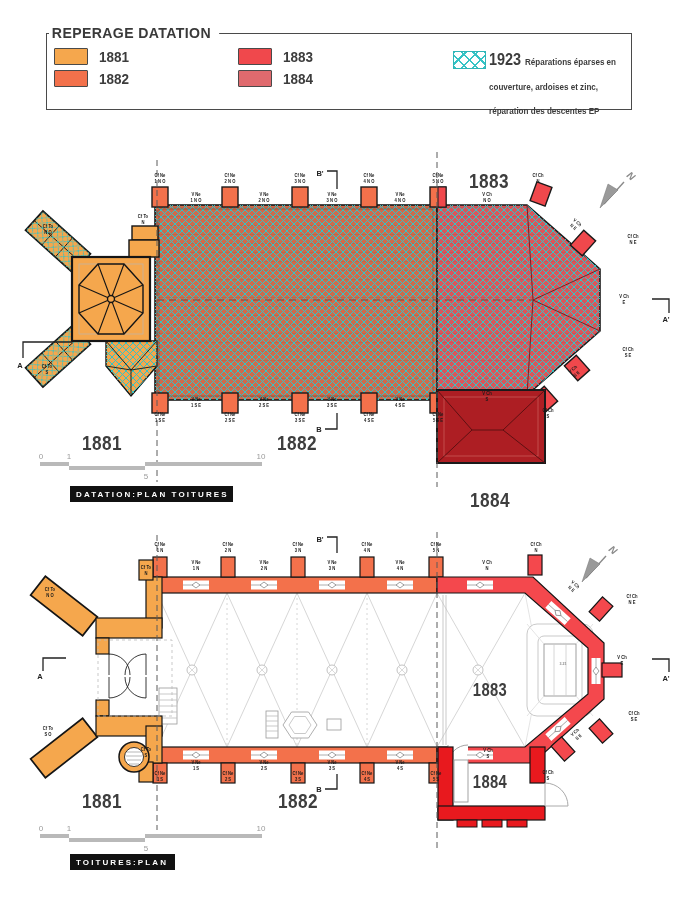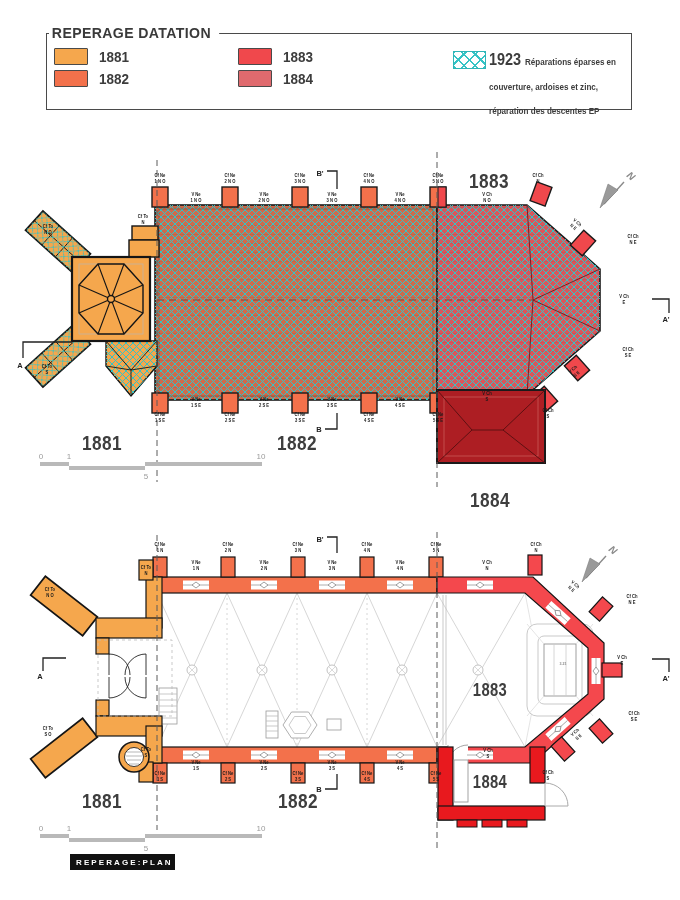--- a/index.html
+++ b/index.html
@@ -464,17 +464,20 @@
 
   <div class="sn" style="left:41px;top:456px;">0</div>
   <div class="sn" style="left:69px;top:456px;">1</div>
   <div class="sn" style="left:261px;top:456px;">10</div>
   <div class="sn" style="left:146px;top:476px;">5</div>
   <div class="sn" style="left:41px;top:828px;">0</div>
   <div class="sn" style="left:69px;top:828px;">1</div>
   <div class="sn" style="left:261px;top:828px;">10</div>
   <div class="sn" style="left:146px;top:848px;">5</div>
 
+  <div class="tbox" style="left:70px;top:486px;width:157px;">
+    <span>DATATION:PLAN TOITURES</span>
+  </div>
   <div class="tbox" style="left:70px;top:854px;width:99px;">
-    <span>REPERAGE:PLAN</span>
+    <span>TOITURES:PLAN</span>
   </div>
 
 </div>
 
 </body></html>

